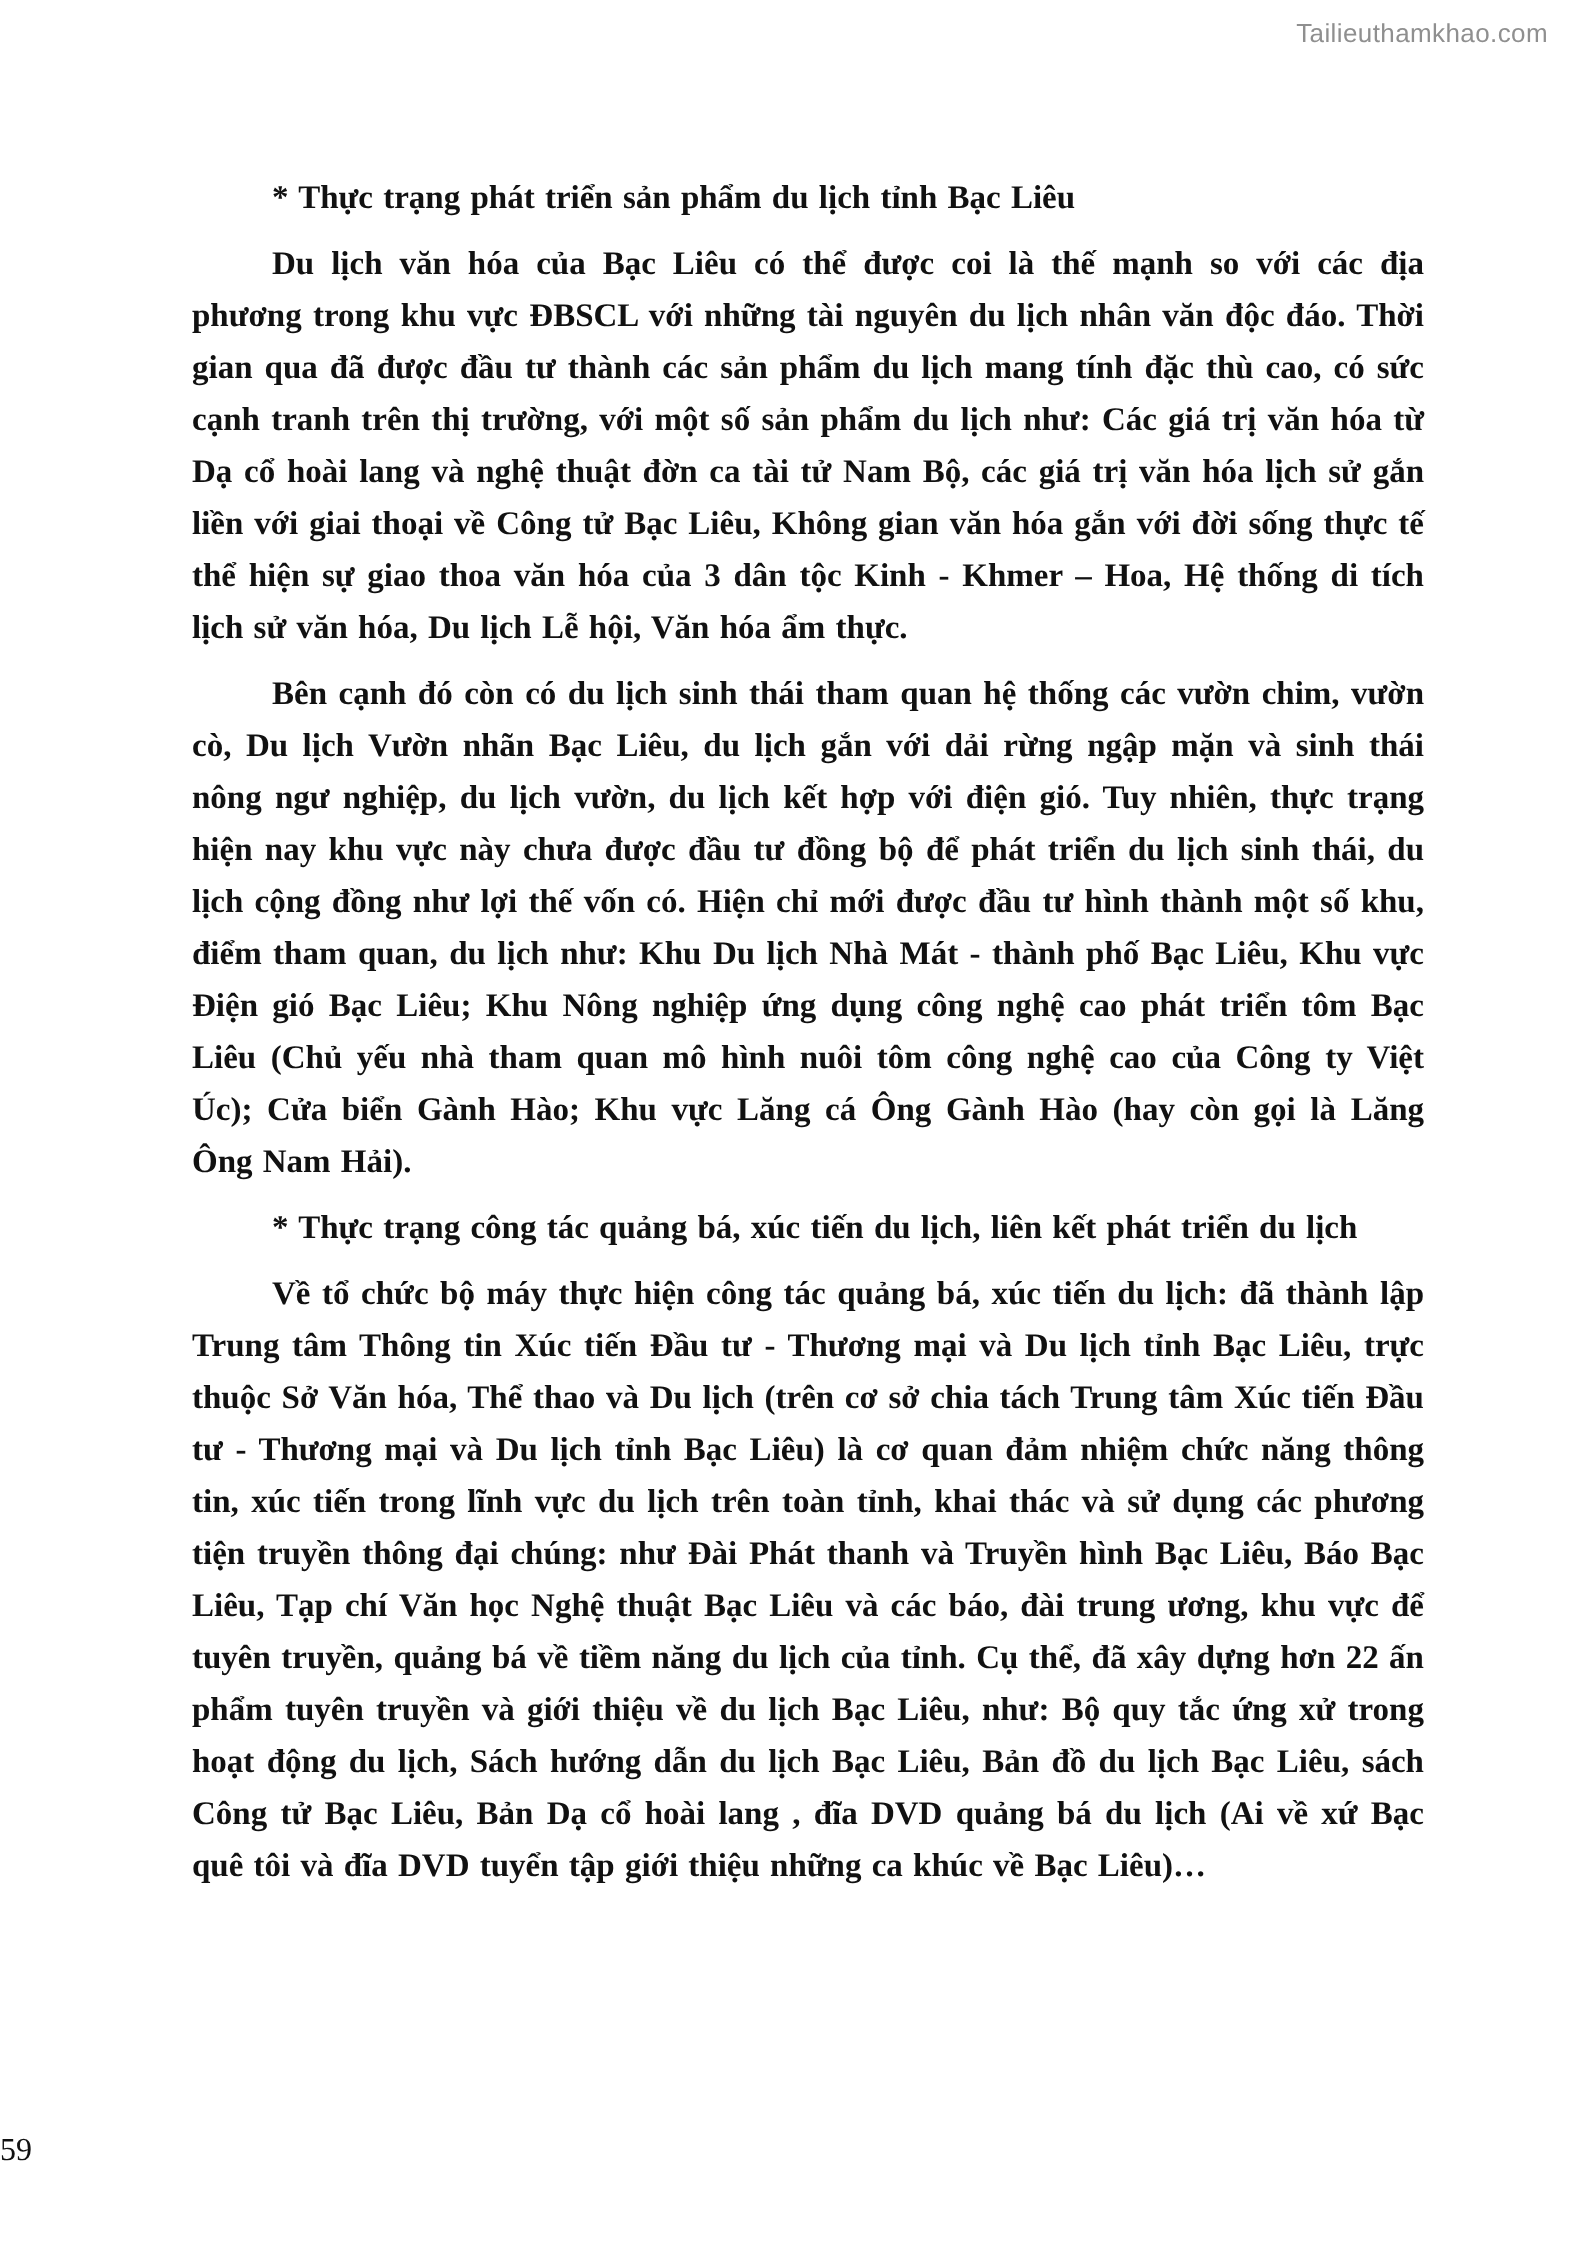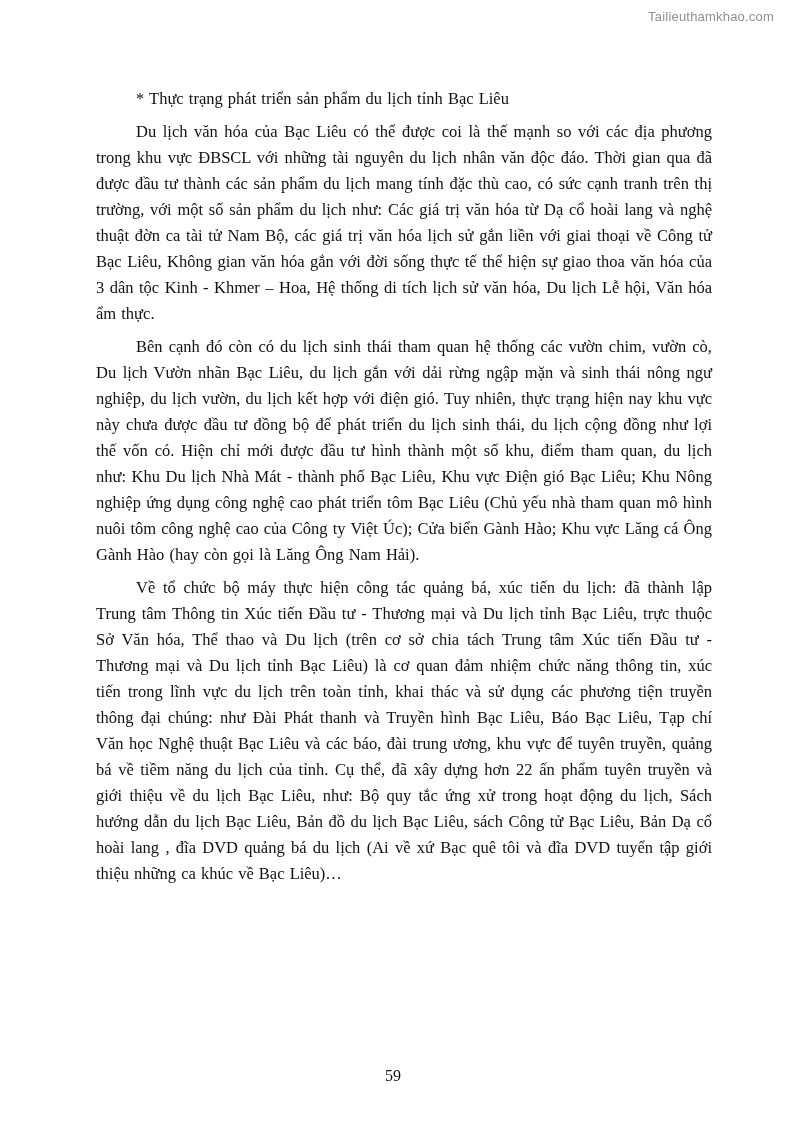--- a/index.html
+++ b/index.html
@@ -23,48 +23,49 @@
     font-family: "Liberation Sans", sans-serif;
     font-size: 13px;
     color: #8f8f8f;
     letter-spacing: 0.2px;
   }
   .content {
     position: absolute;
     top: 86px;
     left: 96px;
     width: 616px;
+    font-weight: bold;
   }
   .content p {
     margin: 0 0 7px 0;
     text-align: justify;
     text-indent: 40px;
     font-size: 16.5px;
     line-height: 26px;
     word-spacing: 1px;
   }
   .page-number {
     position: absolute;
     bottom: 38px;
     left: 0;
     right: 0;
-    text-align: center;
     font-size: 16px;
     color: #111111;
   }
 </style>
 </head>
 <body>
 
 <div class="page">
 
   <div class="watermark">Tailieuthamkhao.com</div>
 
   <div class="content">
     <p>* Thực trạng phát triển sản phẩm du lịch tỉnh Bạc Liêu</p>
     <p>Du lịch văn hóa của Bạc Liêu có thể được coi là thế mạnh so với các địa phương trong khu vực ĐBSCL với những tài nguyên du lịch nhân văn độc đáo. Thời gian qua đã được đầu tư thành các sản phẩm du lịch mang tính đặc thù cao, có sức cạnh tranh trên thị trường, với một số sản phẩm du lịch như: Các giá trị văn hóa từ Dạ cổ hoài lang và nghệ thuật đờn ca tài tử Nam Bộ, các giá trị văn hóa lịch sử gắn liền với giai thoại về Công tử Bạc Liêu, Không gian văn hóa gắn với đời sống thực tế thể hiện sự giao thoa văn hóa của 3 dân tộc Kinh - Khmer – Hoa, Hệ thống di tích lịch sử văn hóa, Du lịch Lễ hội, Văn hóa ẩm thực.</p>
     <p>Bên cạnh đó còn có du lịch sinh thái tham quan hệ thống các vườn chim, vườn cò, Du lịch Vườn nhãn Bạc Liêu, du lịch gắn với dải rừng ngập mặn và sinh thái nông ngư nghiệp, du lịch vườn, du lịch kết hợp với điện gió. Tuy nhiên, thực trạng hiện nay khu vực này chưa được đầu tư đồng bộ để phát triển du lịch sinh thái, du lịch cộng đồng như lợi thế vốn có. Hiện chỉ mới được đầu tư hình thành một số khu, điểm tham quan, du lịch như: Khu Du lịch Nhà Mát - thành phố Bạc Liêu, Khu vực Điện gió Bạc Liêu; Khu Nông nghiệp ứng dụng công nghệ cao phát triển tôm Bạc Liêu (Chủ yếu nhà tham quan mô hình nuôi tôm công nghệ cao của Công ty Việt Úc); Cửa biển Gành Hào; Khu vực Lăng cá Ông Gành Hào (hay còn gọi là Lăng Ông Nam Hải).</p>
+    <p>* Thực trạng công tác quảng bá, xúc tiến du lịch, liên kết phát triển du lịch</p>
     <p>Về tổ chức bộ máy thực hiện công tác quảng bá, xúc tiến du lịch: đã thành lập Trung tâm Thông tin Xúc tiến Đầu tư - Thương mại và Du lịch tỉnh Bạc Liêu, trực thuộc Sở Văn hóa, Thể thao và Du lịch (trên cơ sở chia tách Trung tâm Xúc tiến Đầu tư - Thương mại và Du lịch tỉnh Bạc Liêu) là cơ quan đảm nhiệm chức năng thông tin, xúc tiến trong lĩnh vực du lịch trên toàn tỉnh, khai thác và sử dụng các phương tiện truyền thông đại chúng: như Đài Phát thanh và Truyền hình Bạc Liêu, Báo Bạc Liêu, Tạp chí Văn học Nghệ thuật Bạc Liêu và các báo, đài trung ương, khu vực để tuyên truyền, quảng bá về tiềm năng du lịch của tỉnh. Cụ thể, đã xây dựng hơn 22 ấn phẩm tuyên truyền và giới thiệu về du lịch Bạc Liêu, như: Bộ quy tắc ứng xử trong hoạt động du lịch, Sách hướng dẫn du lịch Bạc Liêu, Bản đồ du lịch Bạc Liêu, sách Công tử Bạc Liêu, Bản Dạ cổ hoài lang , đĩa DVD quảng bá du lịch (Ai về xứ Bạc quê tôi và đĩa DVD tuyển tập giới thiệu những ca khúc về Bạc Liêu)…</p>
   </div>
 
   <div class="page-number">59</div>
 
 </div>
 
 </body></html>

